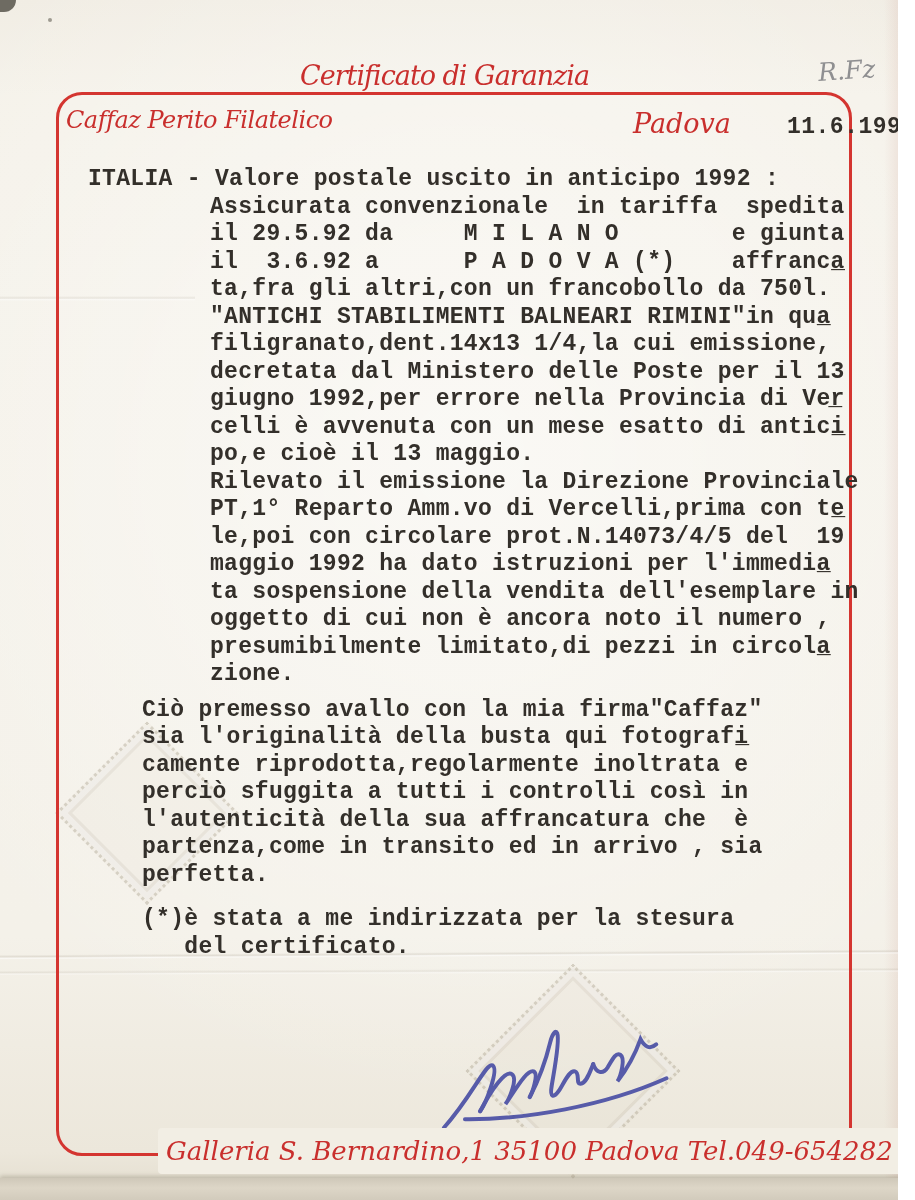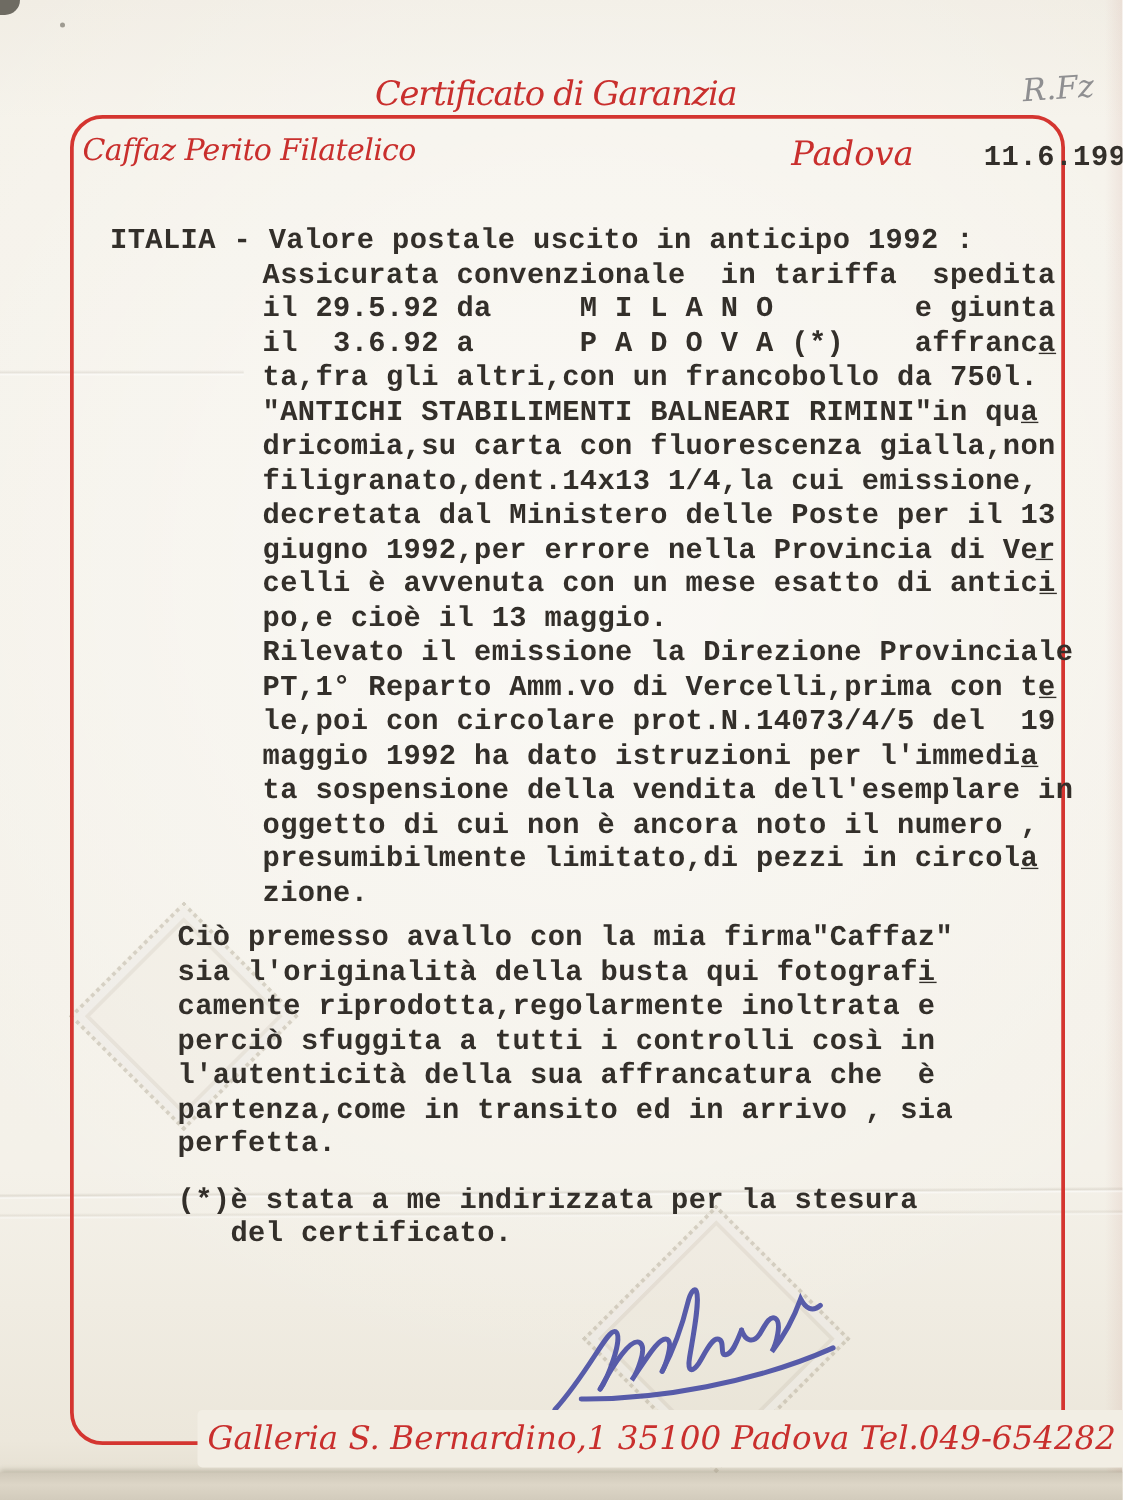--- a/index.html
+++ b/index.html
@@ -40,21 +40,21 @@
   .cert-title{position:absolute;left:300px;top:61px;font-size:27px;letter-spacing:-1px;line-height:30px;}
   .expert{position:absolute;left:66px;top:106px;font-size:24px;letter-spacing:-0.5px;}
   .cityline{position:absolute;left:633px;top:108px;display:flex;align-items:baseline;gap:44px;}
   .city{font-size:27px;}
   .typed-date{font-family:"Liberation Mono","DejaVu Sans Mono",monospace;font-weight:bold;font-style:normal;
     color:var(--ink-black,#332f2a);font-size:23px;margin-left:12px;letter-spacing:0.5px;}
   .pencil{position:absolute;left:818px;top:56px;font-family:"DejaVu Serif",serif;font-style:italic;
     color:var(--pencil-gray,#8f8f91);font-size:25px;transform:rotate(-4deg);}
 
   
-  .typed{position:absolute;left:88px;top:179px;width:775px;}
+  .typed{position:absolute;left:88px;top:166px;width:775px;}
   .tline{font-family:"Liberation Mono","DejaVu Sans Mono",monospace;font-weight:bold;
     font-size:23px;line-height:27.5px;letter-spacing:0.3px;color:var(--ink-black,#332f2a);white-space:pre;}
   .para1 .tline:not(:first-child){padding-left:122px;}
   .para2,.para3{margin-left:54px;}
   .para2{margin-top:8px;}
   .para3{margin-top:17px;}
 
   .signature{position:absolute;left:430px;top:1022px;width:280px;height:100px;transform:rotate(-7deg);opacity:.92;}
 
   .footer-address{position:absolute;left:158px;top:1128px;height:46px;line-height:46px;
@@ -89,21 +89,20 @@
   </div>
 
   <div class="typed">
     <div class="para para1">
         <div class="tline">ITALIA - Valore postale uscito in anticipo 1992 :</div>
         <div class="tline">Assicurata convenzionale  in tariffa  spedita</div>
         <div class="tline">il 29.5.92 da     M I L A N O        e giunta</div>
         <div class="tline">il  3.6.92 a      P A D O V A (*)    affranca̲</div>
         <div class="tline">ta,fra gli altri,con un francobollo da 750l.</div>
         <div class="tline">"ANTICHI STABILIMENTI BALNEARI RIMINI"in qua̲</div>
-        <div class="tline">dricomia,su carta con fluorescenza gialla,non</div>
         <div class="tline">filigranato,dent.14x13 1/4,la cui emissione,</div>
         <div class="tline">decretata dal Ministero delle Poste per il 13</div>
         <div class="tline">giugno 1992,per errore nella Provincia di Ver̲</div>
         <div class="tline">celli è avvenuta con un mese esatto di antici̲</div>
         <div class="tline">po,e cioè il 13 maggio.</div>
         <div class="tline">Rilevato il emissione la Direzione Provinciale</div>
         <div class="tline">PT,1° Reparto Amm.vo di Vercelli,prima con te̲</div>
         <div class="tline">le,poi con circolare prot.N.14073/4/5 del  19</div>
         <div class="tline">maggio 1992 ha dato istruzioni per l'immedia̲</div>
         <div class="tline">ta sospensione della vendita dell'esemplare in</div>

